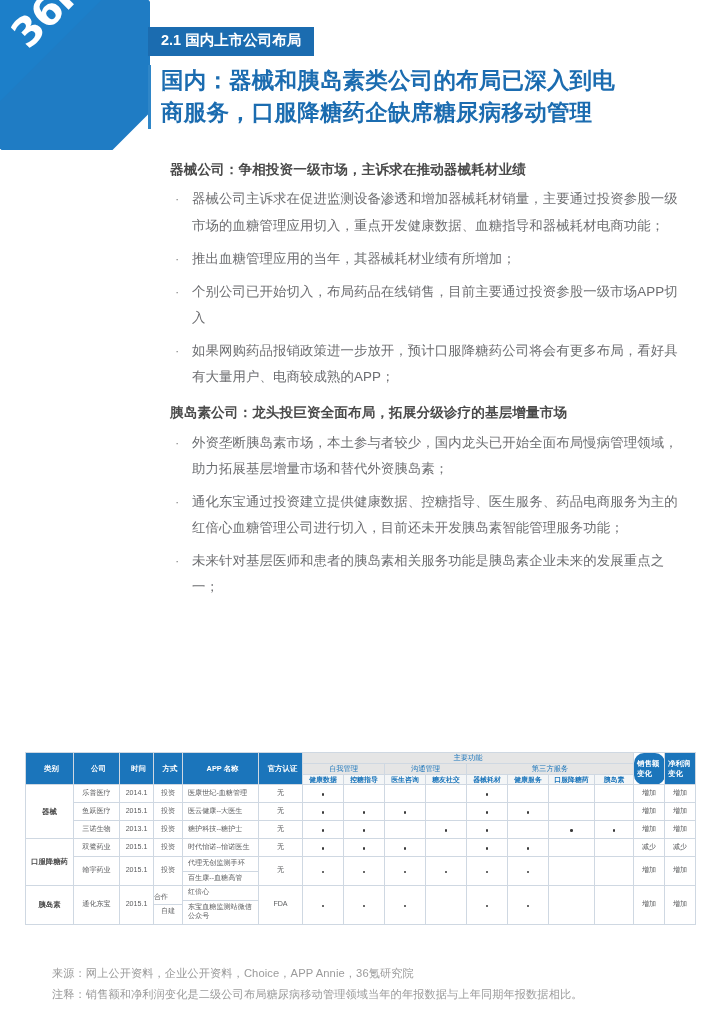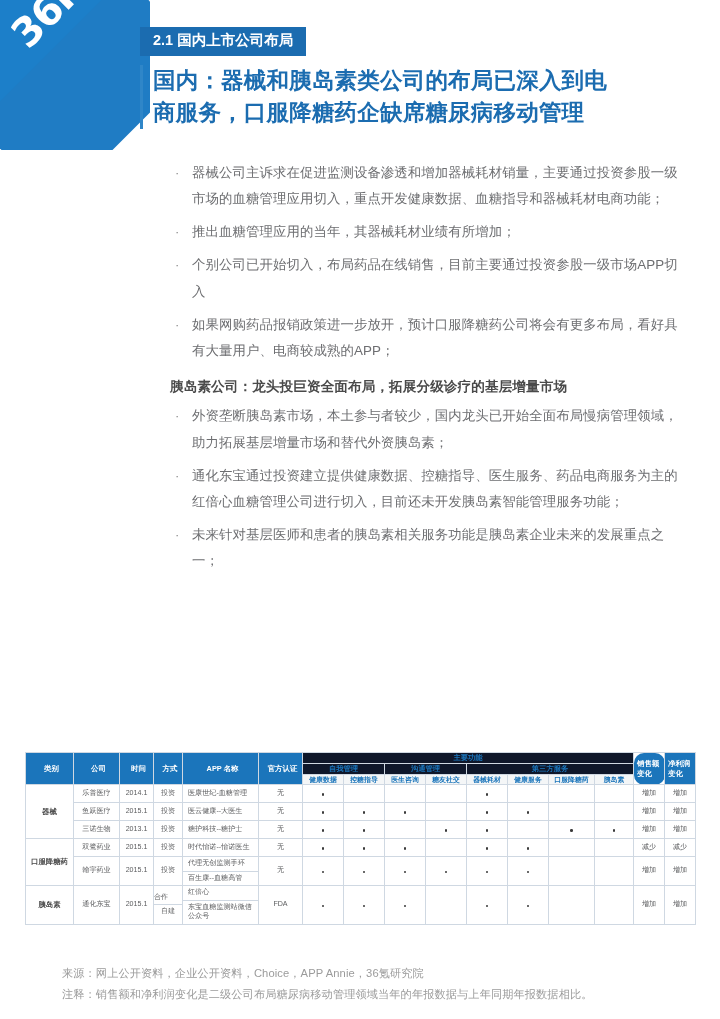--- a/index.html
+++ b/index.html
@@ -33,21 +33,21 @@
     transform-origin:left top;
     color:#ffffff;
     font-weight:bold;
     font-size:40px;
     letter-spacing:-1px;
     font-family:"DejaVu Sans",sans-serif;
     white-space:nowrap;
   }
 
   
-  .header { position:absolute; left:140px; top:27px; width:560px; }
+  .header { position:absolute; left:148px; top:27px; width:560px; }
   .section-badge {
     display:inline-block;
     background:#1b6cb0;
     color:#ffffff;
     font-size:14.5px;
     font-weight:bold;
     padding:6px 13px 7px 13px;
     line-height:1.1;
   }
   .title-wrap {
@@ -105,23 +105,23 @@
   }
   th.hblue {
     background:#1b75bb;
     color:#ffffff;
     font-weight:bold;
     font-size:7.4px;
     border:1px solid #1b75bb;
   }
   th.hblue.lft { text-align:center; padding-left:4px; }
   th.hgray {
-    background:#0f172a;
+    background:#e5e5e5;
     color:#1b75bb;
-    font-weight:bold;
+    font-weight:normal;
     font-size:7.3px;
     border:1px solid #dfe4e8;
   }
   th.hgray2 {
     background:#f4f6f7;
     color:#1b75bb;
     font-weight:bold;
     font-size:6.9px;
     border:1px solid #dfe4e8;
   }
@@ -140,21 +140,21 @@
     width:2.6px; height:2.6px;
     border-radius:50%;
     background:#3a3a3a;
   }
   td.chg { color:#5b5c5e; font-size:7.1px; }
   .appstack { display:block; }
   .appstack .line { display:block; padding:2px 0 2px 5px; text-align:left; }
   .appstack .line.brd { border-bottom:1px solid #cfd8e2; }
 
   
-  .footer { position:absolute; left:62px; top:963px; width:640px; }
+  .footer { position:absolute; left:52px; top:963px; width:640px; }
   .footer .fline {
     color:#9b9b9b;
     font-size:11.2px;
     line-height:1.85;
     letter-spacing:0.1px;
   }
 </style>
 </head>
 <body>
 
@@ -169,20 +169,21 @@
   <div class="section-badge">2.1 国内上市公司布局</div>
   <div class="title-wrap">
     <div class="main-title">国内：器械和胰岛素类公司的布局已深入到电</div>
     <div class="main-title">商服务，口服降糖药企缺席糖尿病移动管理</div>
   </div>
 </div>
 
 <div class="content">
 
   <div>
+    <div class="sub-head">器械公司：争相投资一级市场，主诉求在推动器械耗材业绩</div>
     <div class="bullet-row">
       <div class="bullet-dot">·</div>
       <div class="bullet-text">器械公司主诉求在促进监测设备渗透和增加器械耗材销量，主要通过投资参股一级市场的血糖管理应用切入，重点开发健康数据、血糖指导和器械耗材电商功能；</div>
     </div>
     <div class="bullet-row">
       <div class="bullet-dot">·</div>
       <div class="bullet-text">推出血糖管理应用的当年，其器械耗材业绩有所增加；</div>
     </div>
   </div>
 

